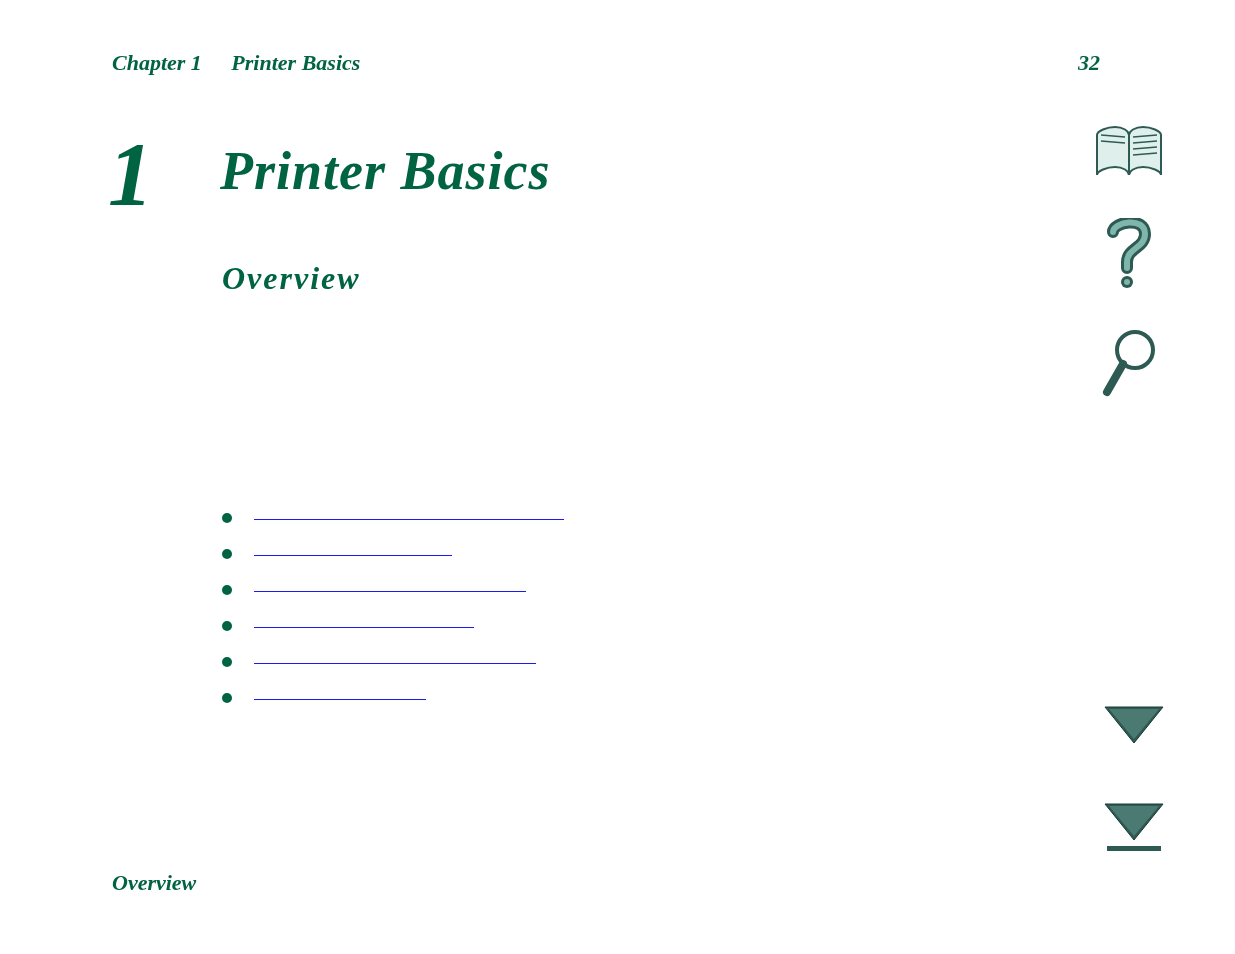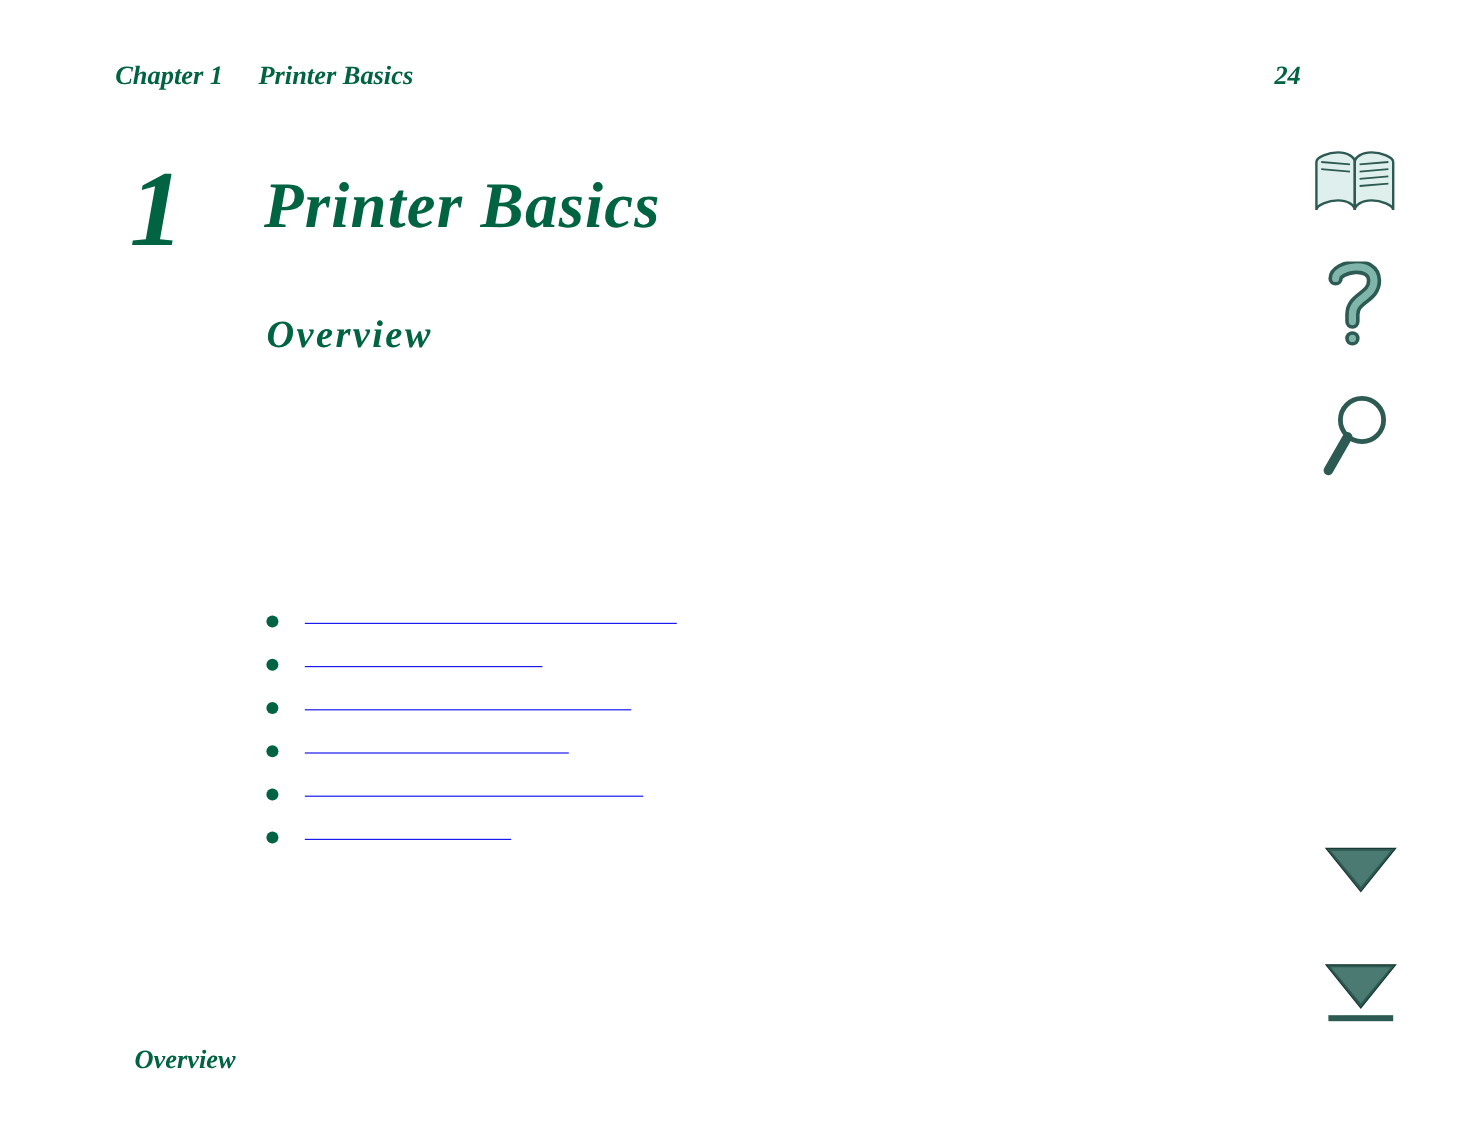--- a/index.html
+++ b/index.html
@@ -8,21 +8,21 @@
     background: #ffffff;
     width: 1235px;
     height: 954px;
     position: relative;
     font-family: Georgia, 'Times New Roman', serif;
     overflow: hidden;
   }
   .header-row {
     position: absolute;
     top: 50px;
-    left: 96px;
+    left: 112px;
     width: 988px;
     display: flex;
     justify-content: space-between;
     align-items: baseline;
     color: #006341;
     font-style: italic;
     font-weight: bold;
     font-size: 22px;
   }
   .header-left span { margin-right: 24px; }
@@ -108,21 +108,21 @@
   svg { display: block; }
 </style>
 </head>
 <body>
 
 <div class="header-row">
   <div class="header-left">
     <span>Chapter 1</span>
     <span>Printer Basics</span>
   </div>
-  <div>24</div>
+  <div>32</div>
 </div>
 
 <div class="big-number">1</div>
 <div class="title">Printer Basics</div>
 <div class="subtitle">Overview</div>
 
 <div class="bullet-list" id="bullet-list">
     <div class="bullet-item">
       <div class="bullet"></div>
       <div class="link-underline" style="width: 310px;"></div>

